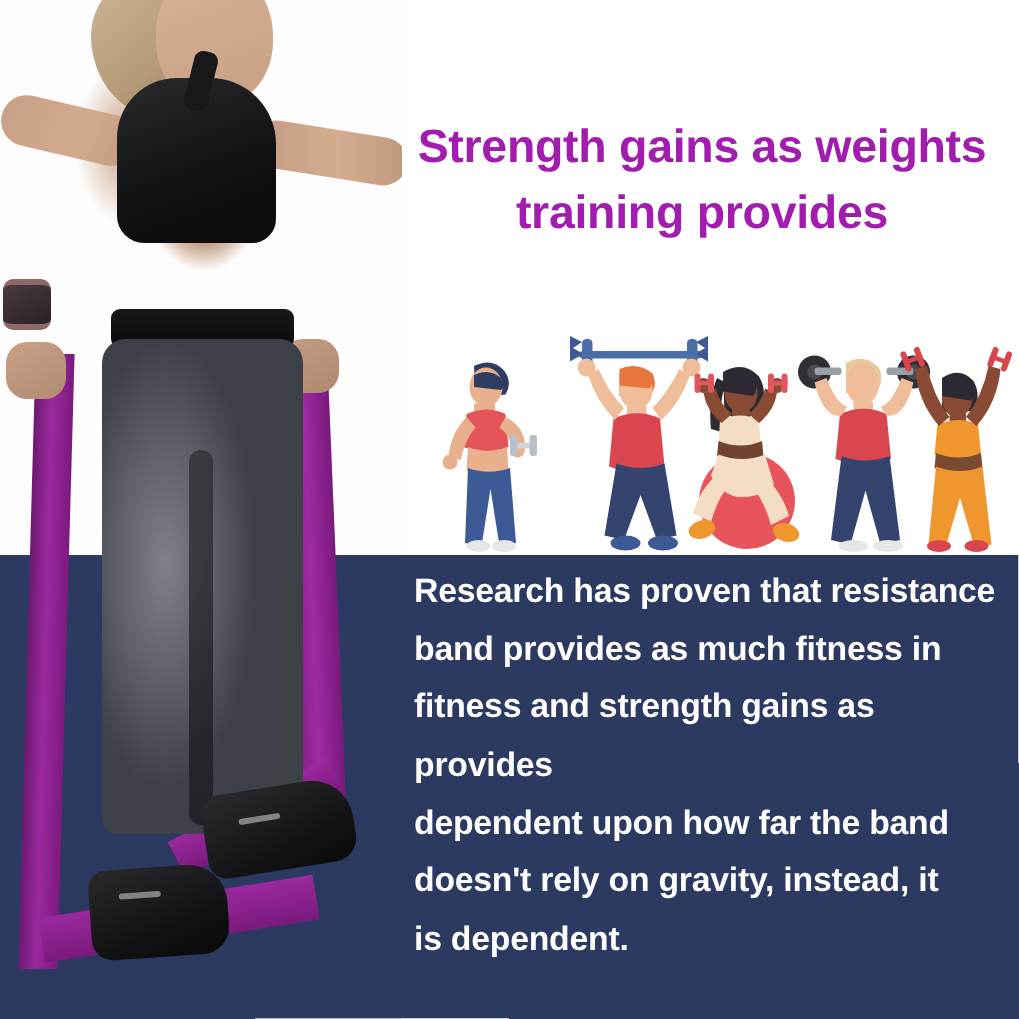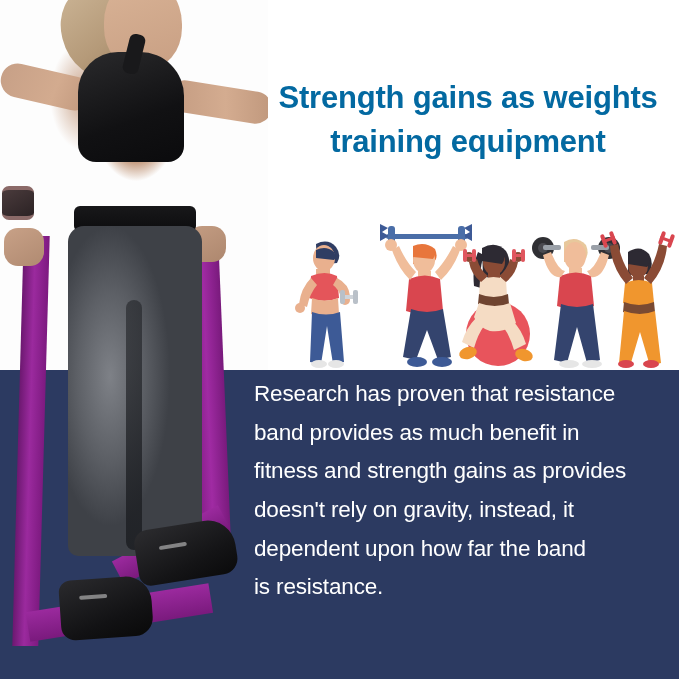--- a/index.html
+++ b/index.html
@@ -18,33 +18,33 @@
 
   
   .navy-panel{
     position:absolute;left:0;top:370px;width:679px;height:309px;
     background:#2c3a61;
   }
 
   
   .heading{
     position:absolute;left:266px;top:76px;width:404px;
-    color:#0369a1;
+    color:#a21caf;
     font-size:31px;line-height:1.42;
     font-weight:bold;
     letter-spacing:-0.2px;
     text-align:center;
   }
 
   
   .paragraph{
-    position:absolute;left:254px;top:375px;width:404px;
+    position:absolute;left:276px;top:375px;width:404px;
     color:#ffffff;
     font-size:22.5px;line-height:1.72;
-    font-weight:400;
+    font-weight:700;
     letter-spacing:-0.15px;
   }
 
   
   .photo{
     position:absolute;left:0;top:0;width:268px;height:679px;
     overflow:hidden;
   }
   .photo-white{
     position:absolute;left:0;top:0;width:268px;height:370px;background:#fdfdfd;
@@ -206,21 +206,21 @@
     <div class="shoe-right">
       <div class="shoe-lace" style="left:24px;top:18px;"></div>
     </div>
     <div class="shoe-left">
       <div class="shoe-lace" style="left:20px;top:16px;"></div>
     </div>
   </div>
 
   <div class="heading">
     <div>Strength gains as weights</div>
-    <div>training equipment</div>
+    <div>training provides</div>
   </div>
 
   <div class="figures">
 
     <div class="fig" style="left:18px;bottom:4px;">
       <svg width="78" height="130" viewBox="0 0 78 130">
         <path d="M30 6 q12-6 20 3 q6 8 1 16 l-20 2 z" fill="#2f3d63"></path>
         <ellipse cx="38" cy="20" rx="11" ry="13" fill="#e9b08e"></ellipse>
         <path d="M30 12 q10-5 18 2 q3 6 0 8 l-18-2 z" fill="#2f3d63"></path>
         <rect x="30" y="31" width="14" height="8" fill="#e9b08e"></rect>
@@ -343,20 +343,20 @@
         <path d="M28 62 q-14-16 -16-38 l8-2 q4 20 15 34 z" fill="#8a4b35"></path>
         <path d="M53 62 q14-16 16-38 l-8-2 q-4 20 -15 34 z" fill="#8a4b35"></path>
         <ellipse cx="28" cy="142" rx="8" ry="4" fill="#d9464f"></ellipse>
         <ellipse cx="53" cy="142" rx="8" ry="4" fill="#d9464f"></ellipse>
       </svg>
     </div>
   </div>
 
   <div class="paragraph">
     <div>Research has proven that resistance</div>
-    <div>band provides as much benefit in</div>
+    <div>band provides as much fitness in</div>
     <div>fitness and strength gains as provides</div>
+    <div>dependent upon how far the band</div>
     <div>doesn't rely on gravity, instead, it</div>
-    <div>dependent upon how far the band</div>
-    <div>is resistance.</div>
+    <div>is dependent.</div>
   </div>
 
 </div>
 
 </body></html>

